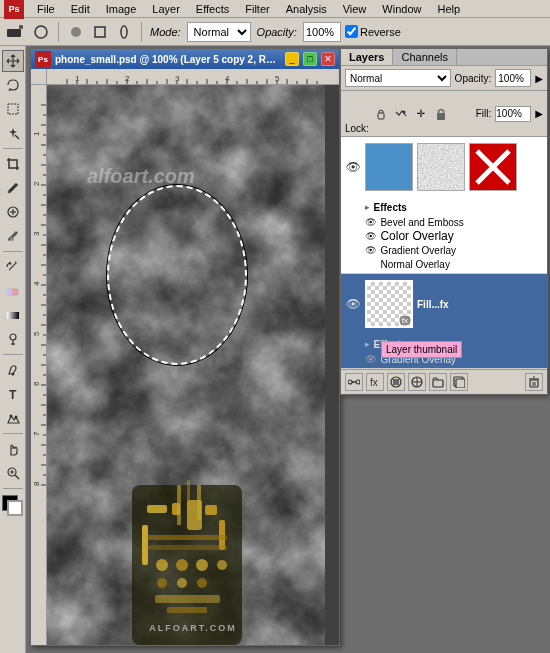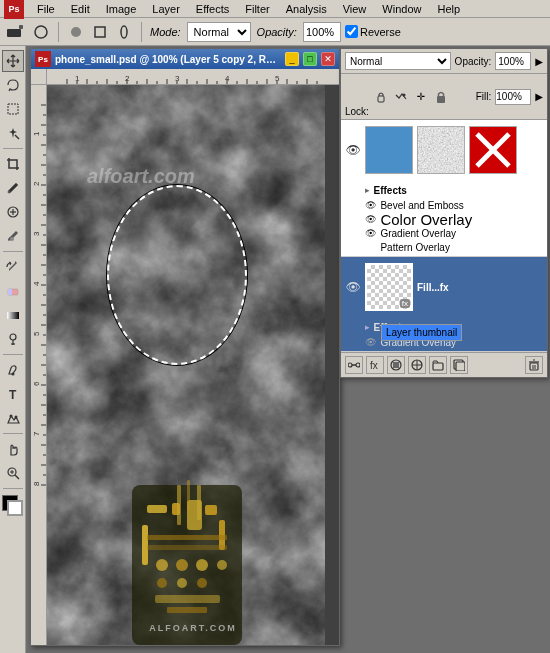--- a/index.html
+++ b/index.html
@@ -335,21 +335,21 @@
       display: flex; align-items: center; justify-content: center;
       border: 1px solid #999;
       background: #d4d0c8;
       cursor: pointer;
       font-size: 10px;
     }
 
     
     .tooltip-box {
       position: absolute;
-      background: #3b82f6;
+      background: #f9a8d4;
       border: 1px solid #999;
       padding: 2px 4px;
       font-size: 10px;
       pointer-events: none;
       z-index: 100;
       white-space: nowrap;
     }
 
     
     .checkerboard {
@@ -715,20 +715,24 @@
             <div style="position:absolute;top:80px;left:40px;color:rgba(210,210,210,0.5);font-size:20px;font-weight:bold;font-style:italic;pointer-events:none;transform:rotate(0deg);">alfoart.com</div>
 
             <div style="position:absolute;bottom:12px;left:50%;transform:translateX(-50%);color:rgba(210,210,210,0.7);font-size:9px;font-weight:bold;letter-spacing:2px;pointer-events:none;white-space:nowrap;">ALFOART.COM</div>
           </div>
         </div>
       </div>
     </div>
 
     <div id="layers-panel">
 
+      <div id="layers-tabs">
+        <div class="layers-tab active">Layers</div>
+        <div class="layers-tab">Channels</div>
+      </div>
 
       <div id="layers-controls">
         <select class="layers-select">
           <option>Normal</option>
           <option>Multiply</option>
           <option>Screen</option>
         </select>
         <span class="layers-label">Opacity:</span>
         <input type="text" class="layers-input" value="100%" style="">
         <span style="font-size:10px;cursor:pointer;">▶</span>
@@ -792,29 +796,29 @@
             <div style="display:flex;align-items:center;gap:4px;height:16px;">
               <span style="font-size:9px;color:#666;">▸</span>
               <span style="font-size:10px;font-weight:bold;">Effects</span>
             </div>
             <div style="display:flex;align-items:center;gap:4px;height:14px;">
               <span style="font-size:9px;">👁</span>
               <span style="font-size:10px;">Bevel and Emboss</span>
             </div>
             <div style="display:flex;align-items:center;gap:4px;height:14px;">
               <span style="font-size:9px;">👁</span>
-              <span style="font-size:15px;text-align:right;">Color Overlay</span>
+              <span style="font-size:12px;text-align:right;">Color Overlay</span>
             </div>
             <div style="display:flex;align-items:center;gap:4px;height:14px;">
               <span style="font-size:9px;">👁</span>
               <span style="font-size:10px;">Gradient Overlay</span>
             </div>
             <div style="display:flex;align-items:center;gap:4px;height:14px;">
               <span style="font-size:9px;color:transparent;">👁</span>
-              <span style="font-size:10px;">Pattern Overlay</span>
+              <span style="font-size:10px;">Normal Overlay</span>
             </div>
           </div>
         </div>
 
         <div class="layer-row" style="height:auto;flex-direction:column;align-items:flex-start;padding:2px 4px;background:#4169a0;">
           <div style="display:flex;align-items:center;width:100%;gap:4px;height:56px;">
             <div class="layer-eye" style="color:#ddd;">👁</div>
 
             <div class="layer-thumb checkerboard" style="border:2px solid #fff;position:relative;">
               <div class="layer-fx-badge">fx</div>

